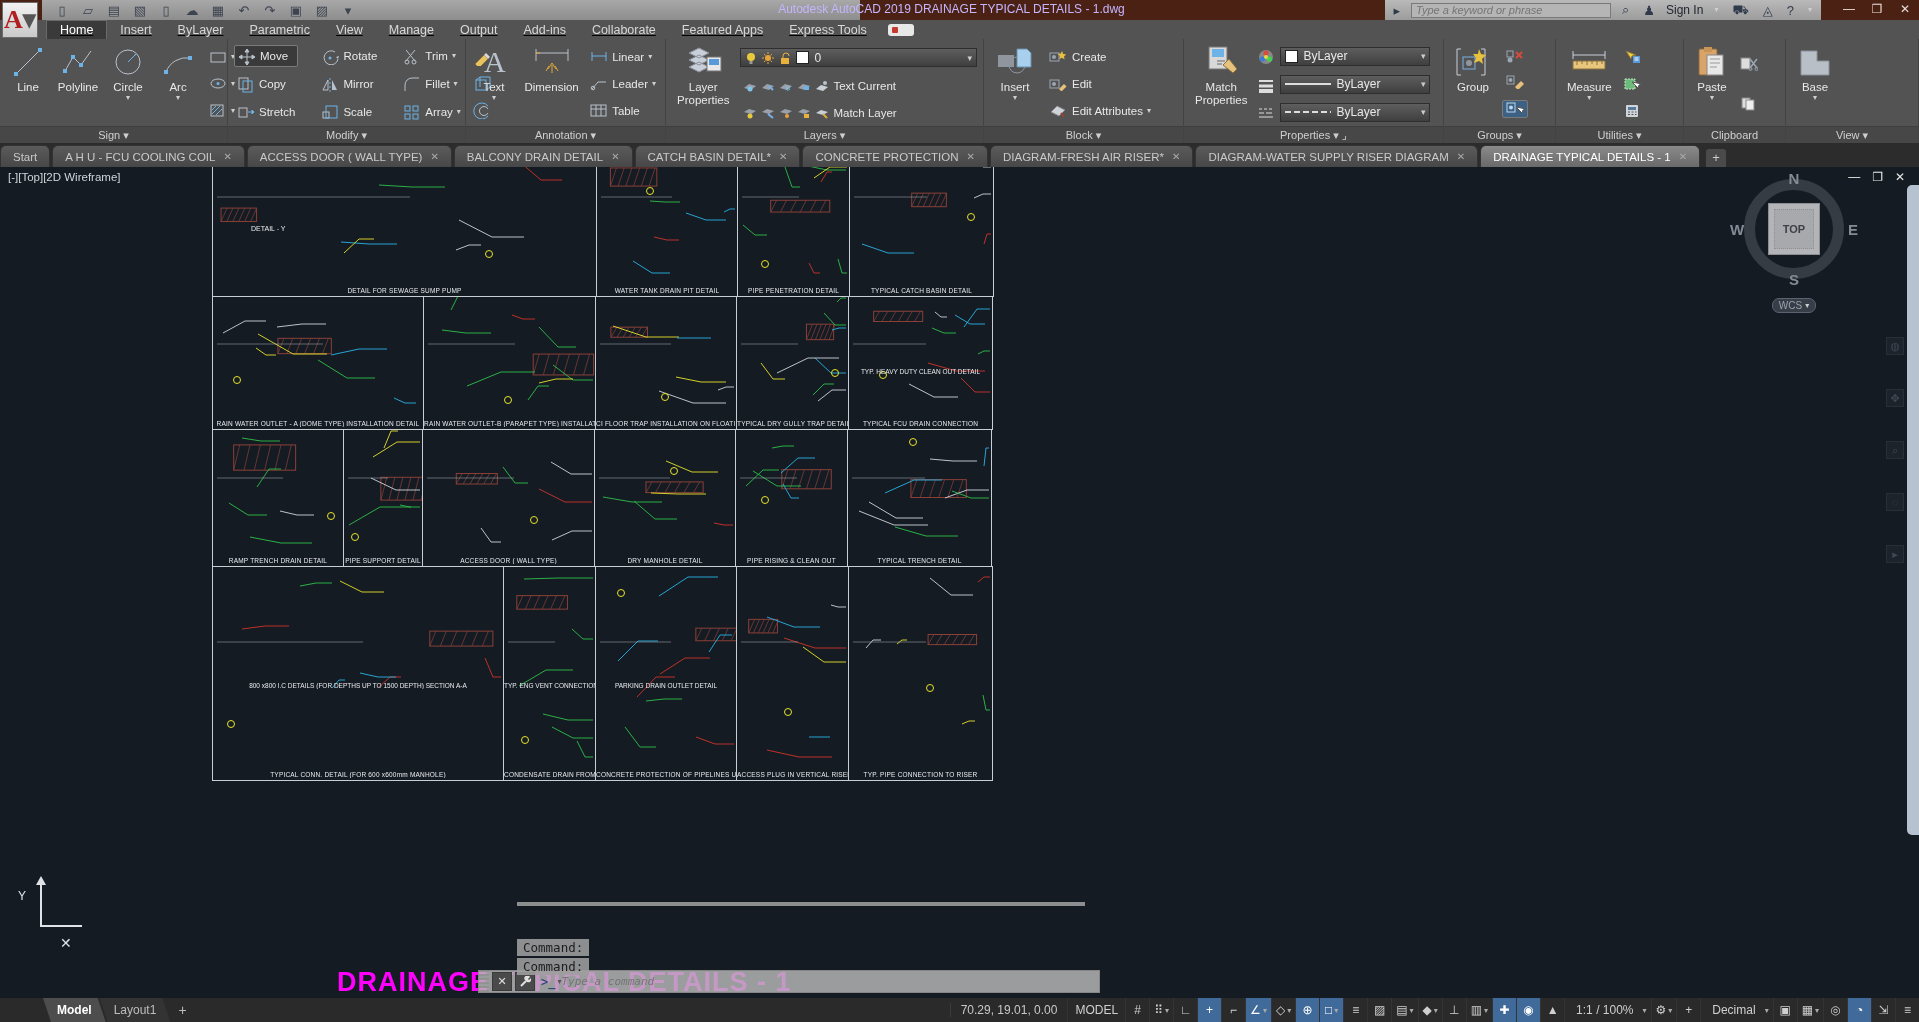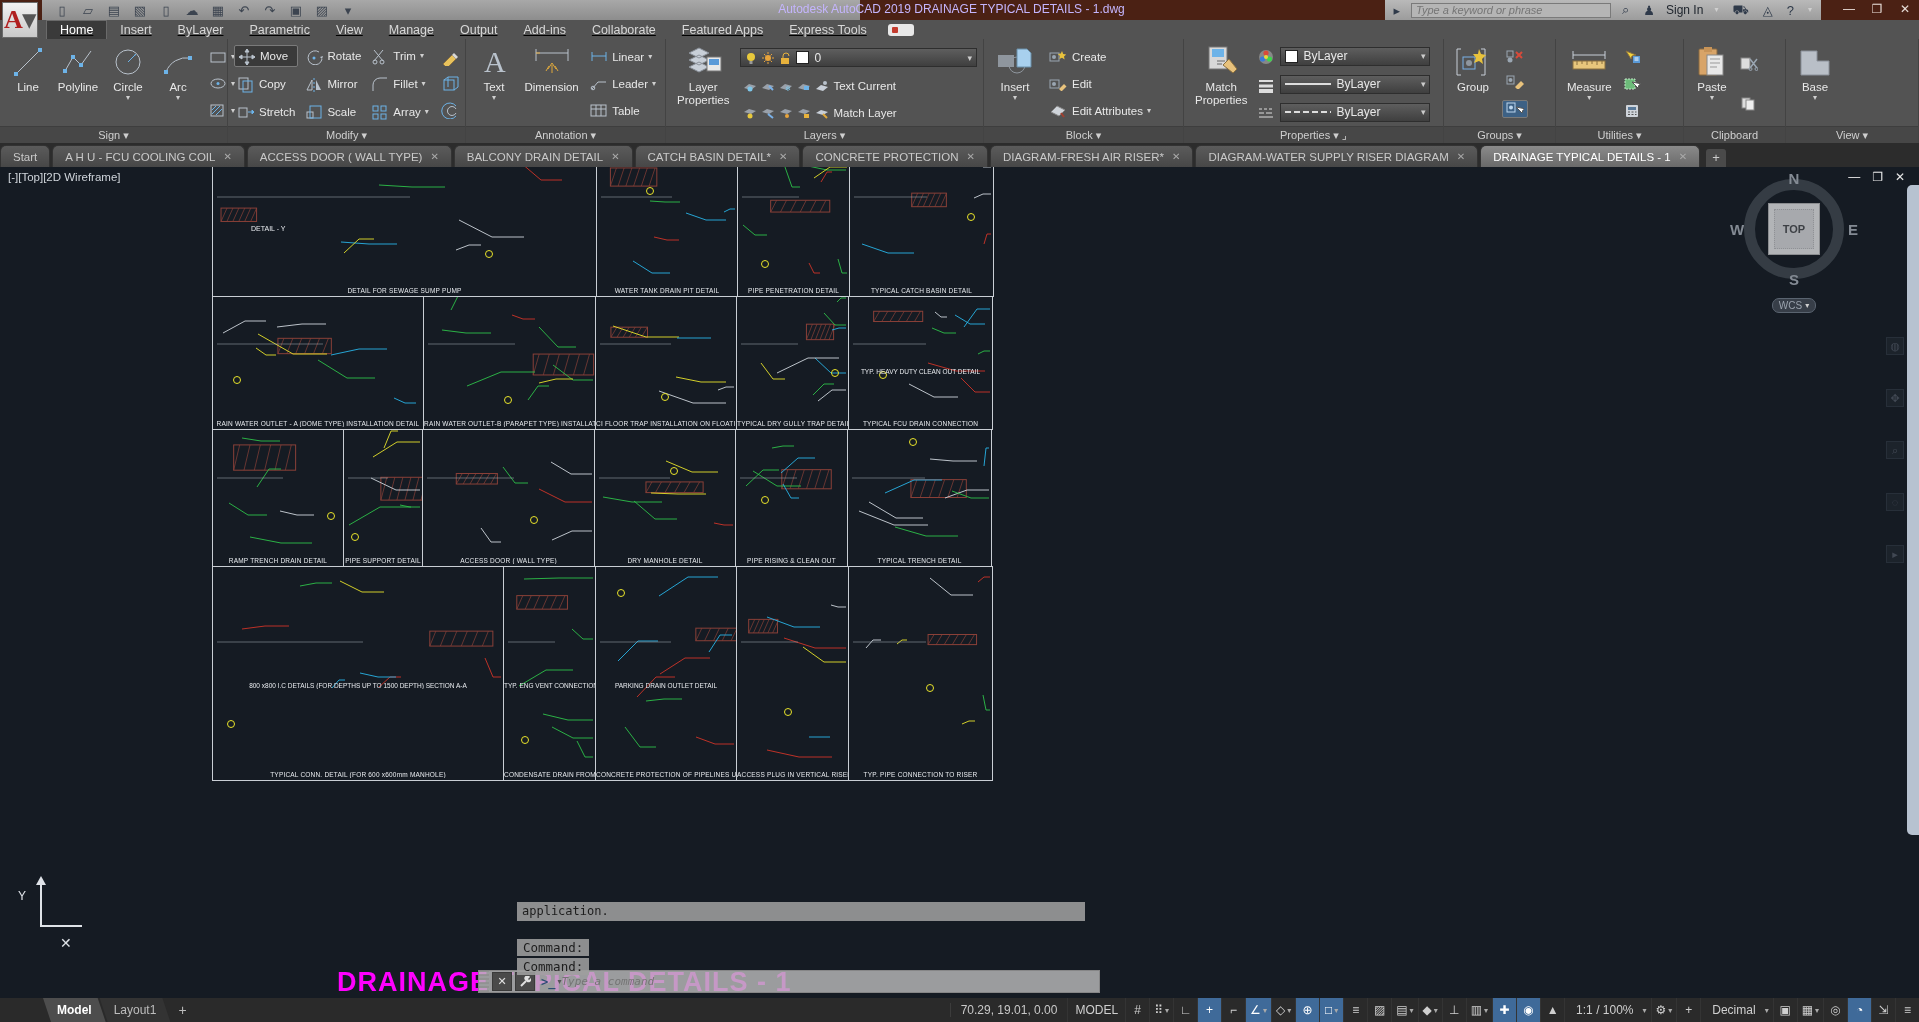--- a/index.html
+++ b/index.html
@@ -41,21 +41,21 @@
   .panel-body { flex:1; display:flex; align-items:stretch; padding:3px 6px 0 6px; gap:6px;}
   .panel-label { height:17px; background:#474747; color:#cfcfcf; font-size:11px; text-align:center;
     line-height:16px; cursor:pointer; border-top:1px solid #3e3e3e;}
   .bigbtn { display:flex; flex-direction:column; align-items:center; justify-content:flex-start;
     padding:3px 5px; min-width:44px; cursor:pointer; border-radius:2px; gap:2px;}
   .bigbtn .blab { font-size:11.5px; color:#e8e8e8; text-align:center; line-height:1.15; }
   .caret { font-size:8px; color:#cfcfcf; line-height:4px;}
   .sm-col { display:flex; flex-direction:column; justify-content:space-around; padding:2px 0; }
   .smbtn { display:flex; align-items:center; gap:4px; font-size:11.5px; color:#e8e8e8; padding:1px 3px; cursor:pointer; border-radius:2px;}
   .smbtn.sel { background:#3a3a3a; border:1px solid #7a7a7a; }
-  .mgrid { display:grid; grid-template-columns:auto auto auto; grid-auto-rows:22px; column-gap:4px; align-content:space-around;}
+  .mgrid { display:grid; grid-template-columns:auto auto auto; grid-auto-rows:22px; column-gap:20px; align-content:space-around;}
   .icon { display:inline-flex; align-items:center; justify-content:center; }
   .combo { height:19px; background:linear-gradient(#5e5e5e,#3f3f3f); border:1px solid #2e2e2e;
     display:flex; align-items:center; font-size:12px; color:#e8e8e8; padding:0 4px; gap:5px; cursor:pointer;}
   .combo .dd { margin-left:auto; font-size:9px; color:#ccc; }
   .swatch { width:13px; height:13px; background:#fff; border:1px solid #222; }
   .lt-line { width:46px; height:2px; background:#ddd; }
   .lt-dash { width:46px; height:2px; background:repeating-linear-gradient(90deg,#ddd 0 6px,transparent 6px 9px); }
   .tinybar { display:flex; gap:4px; align-items:center;}
 
   
@@ -1225,21 +1225,20 @@
     <div class="yarr"></div>
       <div class="yax"></div>
       <div class="ylab">Y</div>
     <div class="xax"></div>
       <div class="xmark">✕</div>
   </div>
 
   <div class="sheet-title">DRAINAGE TYPICAL DETAILS - 1</div>
 
   <div class="trustmsg">
-    <div>application.</div>
   </div>
   <div class="cmdchip" style="top:772px">Command:</div>
   <div class="cmdchip" style="top:791px">Command:</div>
 
   <div class="cmdbar">
     <div class="grip"></div>
     <div class="cmdbtn">✕</div>
     <div class="cmdbtn">
       <svg width="11" height="11">
           <path d="M1 10L6 5" stroke="#e0e0e0" stroke-width="2"></path>

